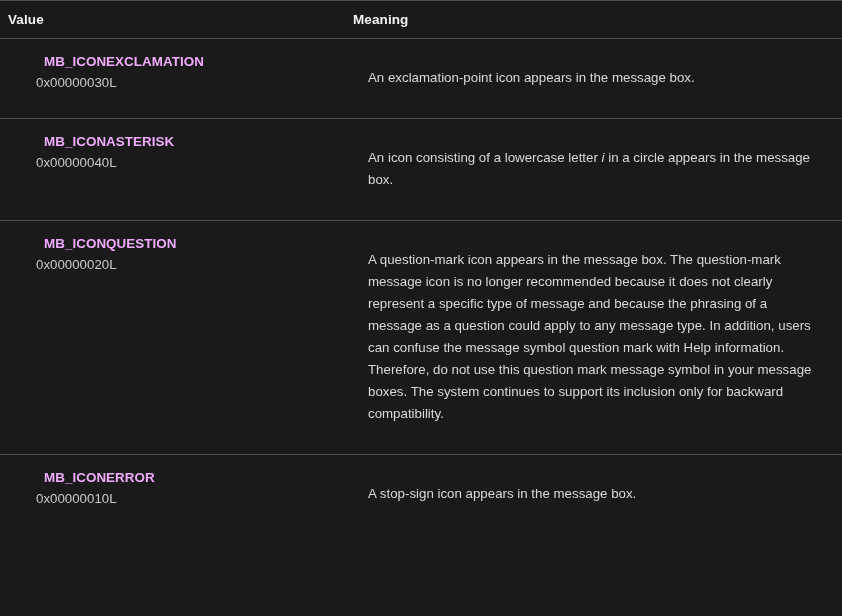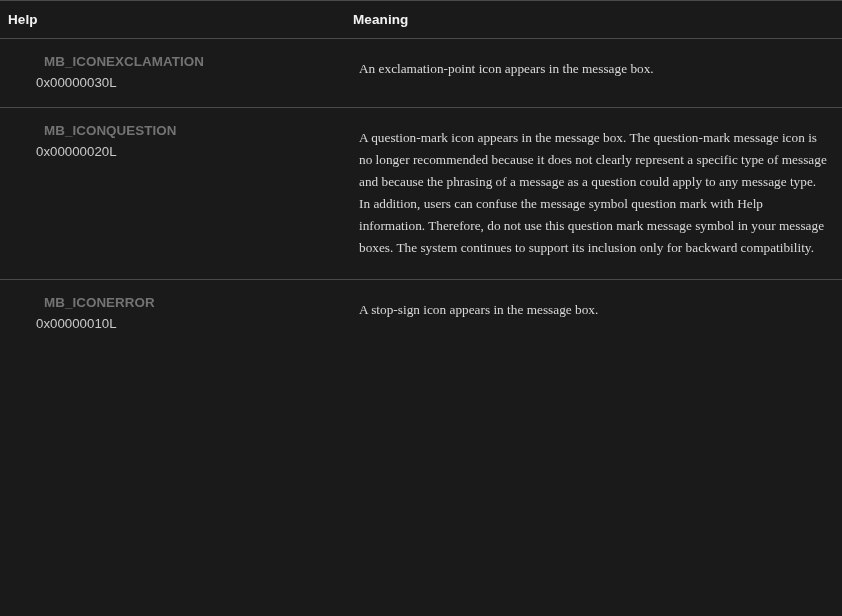--- a/index.html
+++ b/index.html
@@ -55,68 +55,76 @@
 
   .doc-table td.cell-meaning {
     padding-left: 7px;
     padding-right: 8px;
     color: #d9d9d9;
   }
 
   .const-name {
     display: block;
     font-weight: bold;
-    color: #737373;
+    color: #f0abfc;
     font-size: 13.4px;
     line-height: 21px;
     letter-spacing: 0.05px;
     padding-left: 36px;
   }
 
   .const-hex {
     display: block;
     color: #c9c9c9;
     font-size: 13.3px;
     line-height: 22px;
     font-weight: normal;
     margin-left: 28px;
   }
 
   .meaning-text {
     display: block;
-    margin: 7px;
-    font-family: Liberation Serif, serif;
+    margin: 16px;
   }
 
   .ital { font-style: italic; }
 
   tr:last-child td { border-bottom: none; }
 </style>
 </head>
 <body>
 
 <table class="doc-table">
   <colgroup>
     <col class="col-value">
     <col class="col-meaning">
   </colgroup>
   <thead>
     <tr>
-      <th>Help</th>
+      <th>Value</th>
       <th>Meaning</th>
     </tr>
   </thead>
   <tbody>
       <tr>
         <td class="cell-value">
           <span class="const-name">MB_ICONEXCLAMATION</span>
           <span class="const-hex">0x00000030L</span>
         </td>
         <td class="cell-meaning">
           <span class="meaning-text"><span>An exclamation-point icon appears in the message box.</span><span class="ital"></span><span></span></span>
+        </td>
+      </tr>
+      <tr>
+        <td class="cell-value">
+          <span class="const-name">MB_ICONASTERISK</span>
+          <span class="const-hex">0x00000040L</span>
+        </td>
+        <td class="cell-meaning">
+          <span class="meaning-text"><span>An icon consisting of a lowercase letter </span><span class="ital">i</span><span> in a circle appears in the message box.</span></span>
         </td>
       </tr>
       <tr>
         <td class="cell-value">
           <span class="const-name">MB_ICONQUESTION</span>
           <span class="const-hex">0x00000020L</span>
         </td>
         <td class="cell-meaning">
           <span class="meaning-text"><span>A question-mark icon appears in the message box. The question-mark message icon is no longer recommended because it does not clearly represent a specific type of message and because the phrasing of a message as a question could apply to any message type. In addition, users can confuse the message symbol question mark with Help information. Therefore, do not use this question mark message symbol in your message boxes. The system continues to support its inclusion only for backward compatibility.</span><span class="ital"></span><span></span></span>
         </td>

